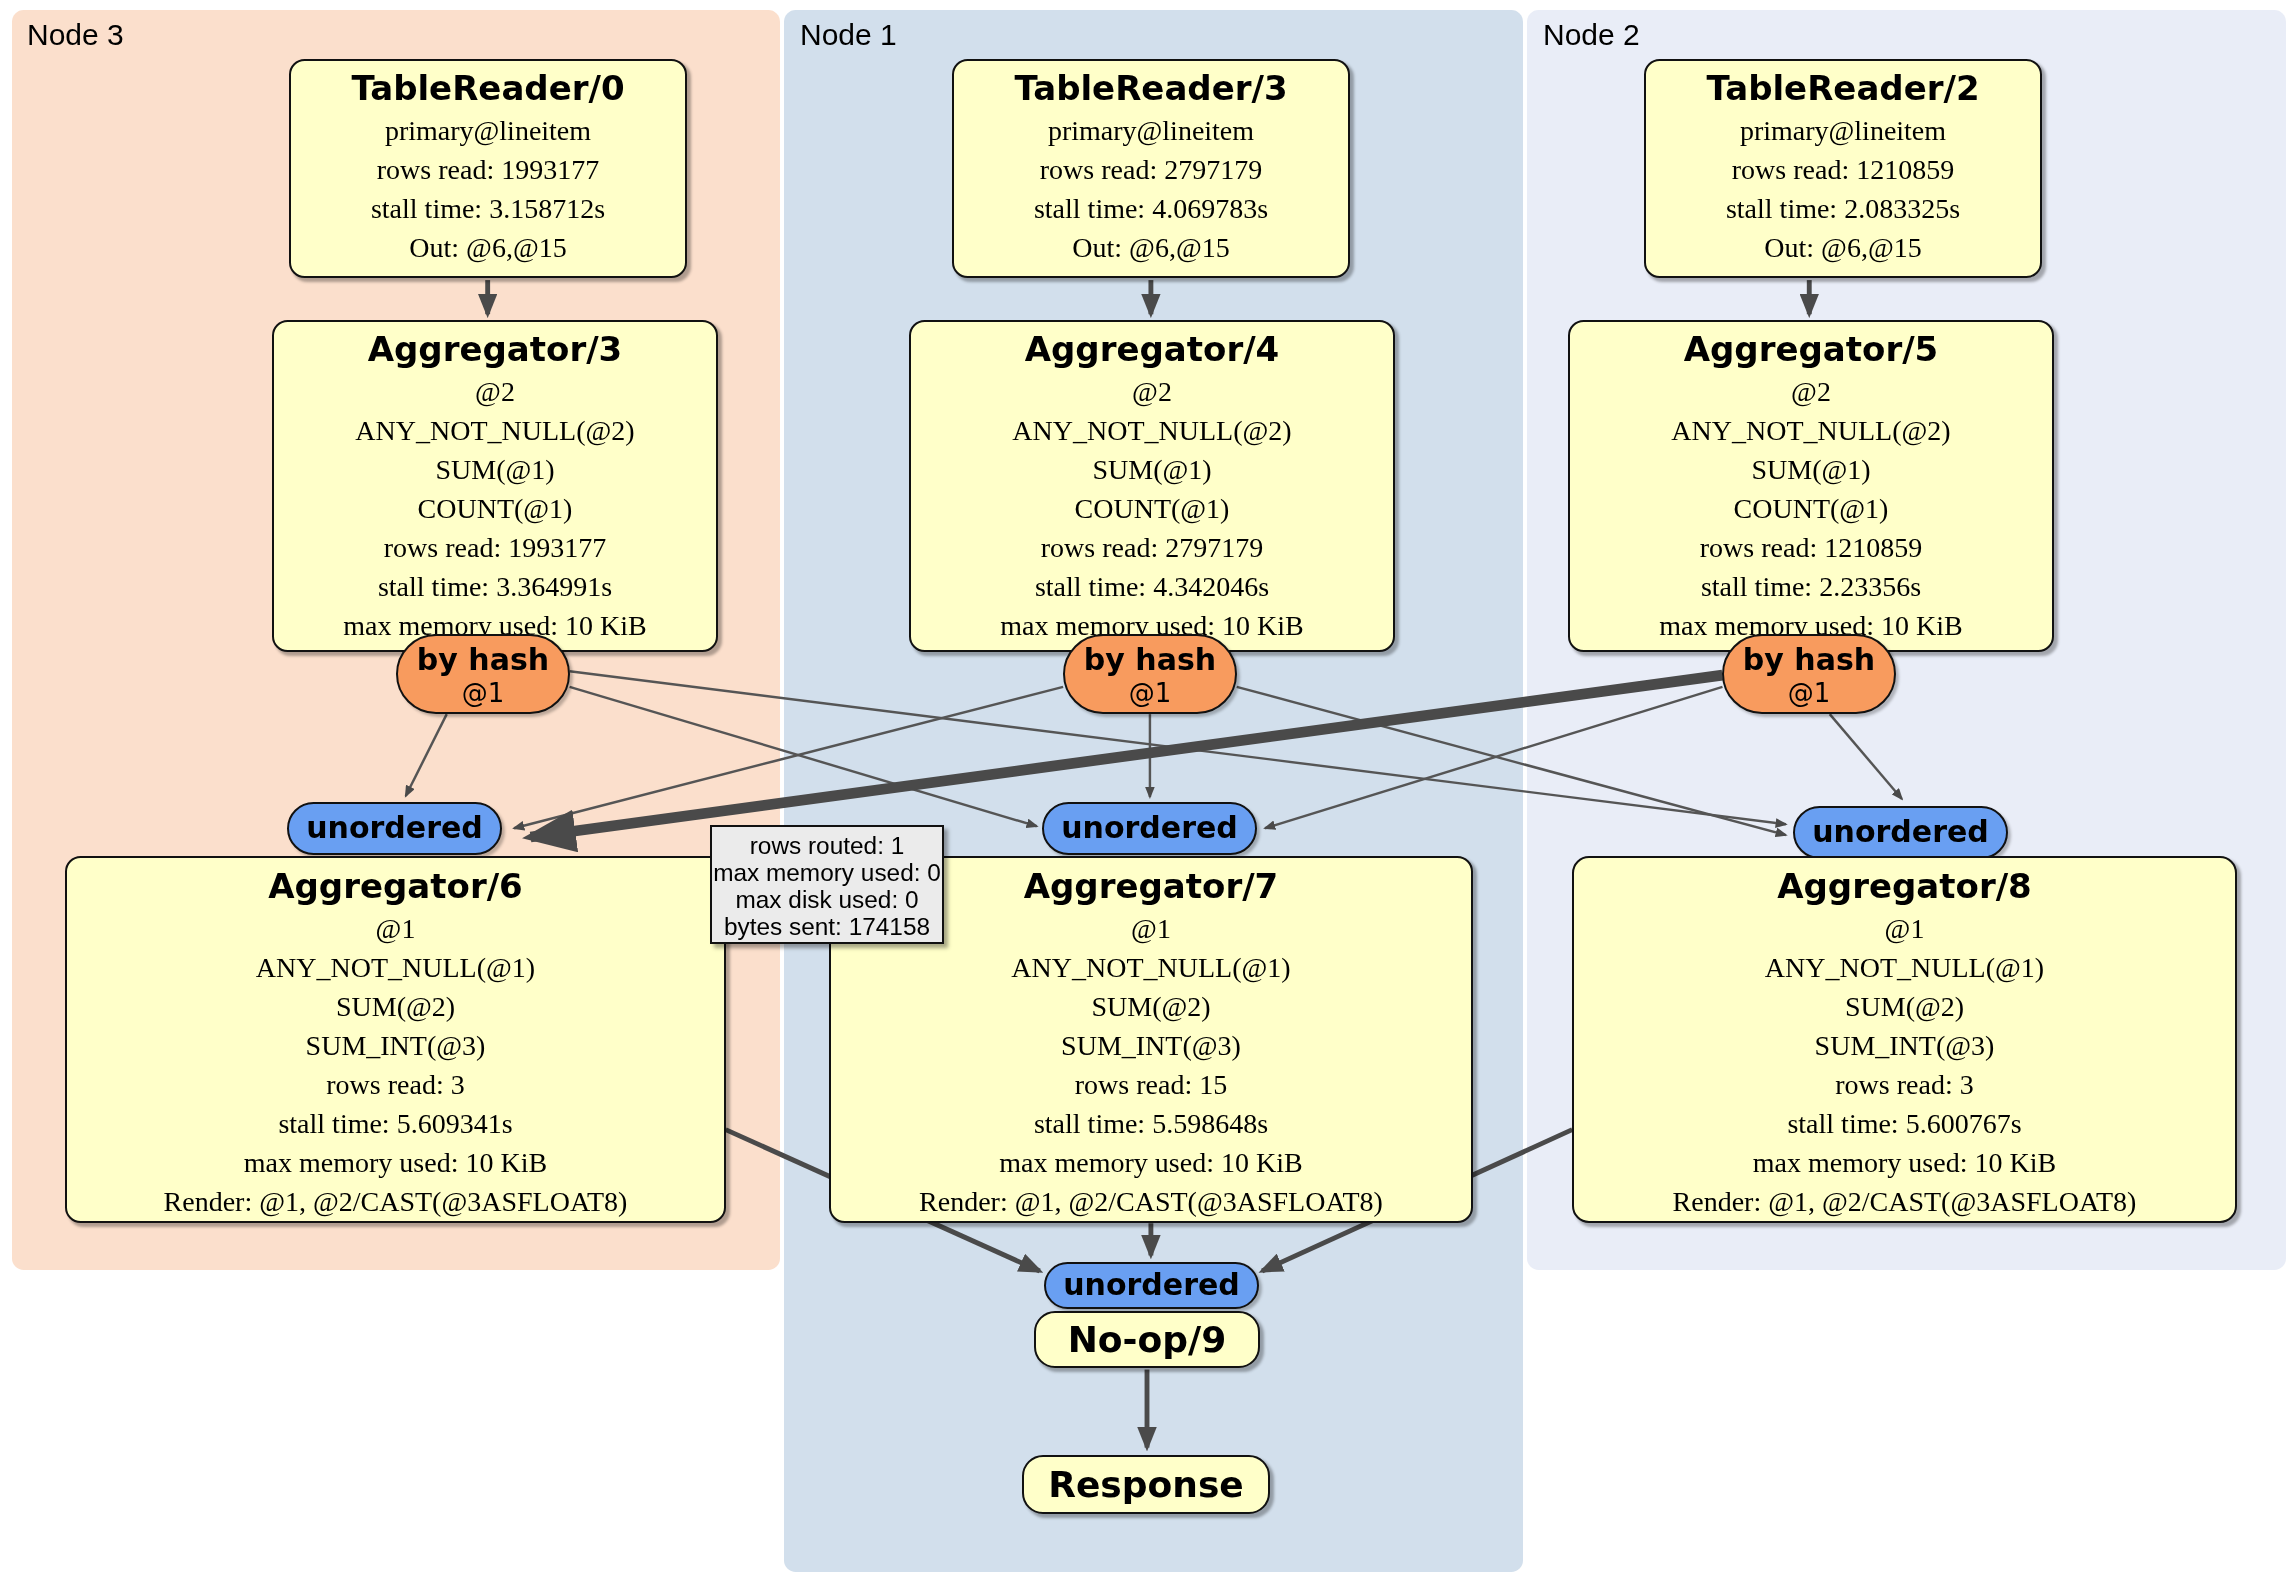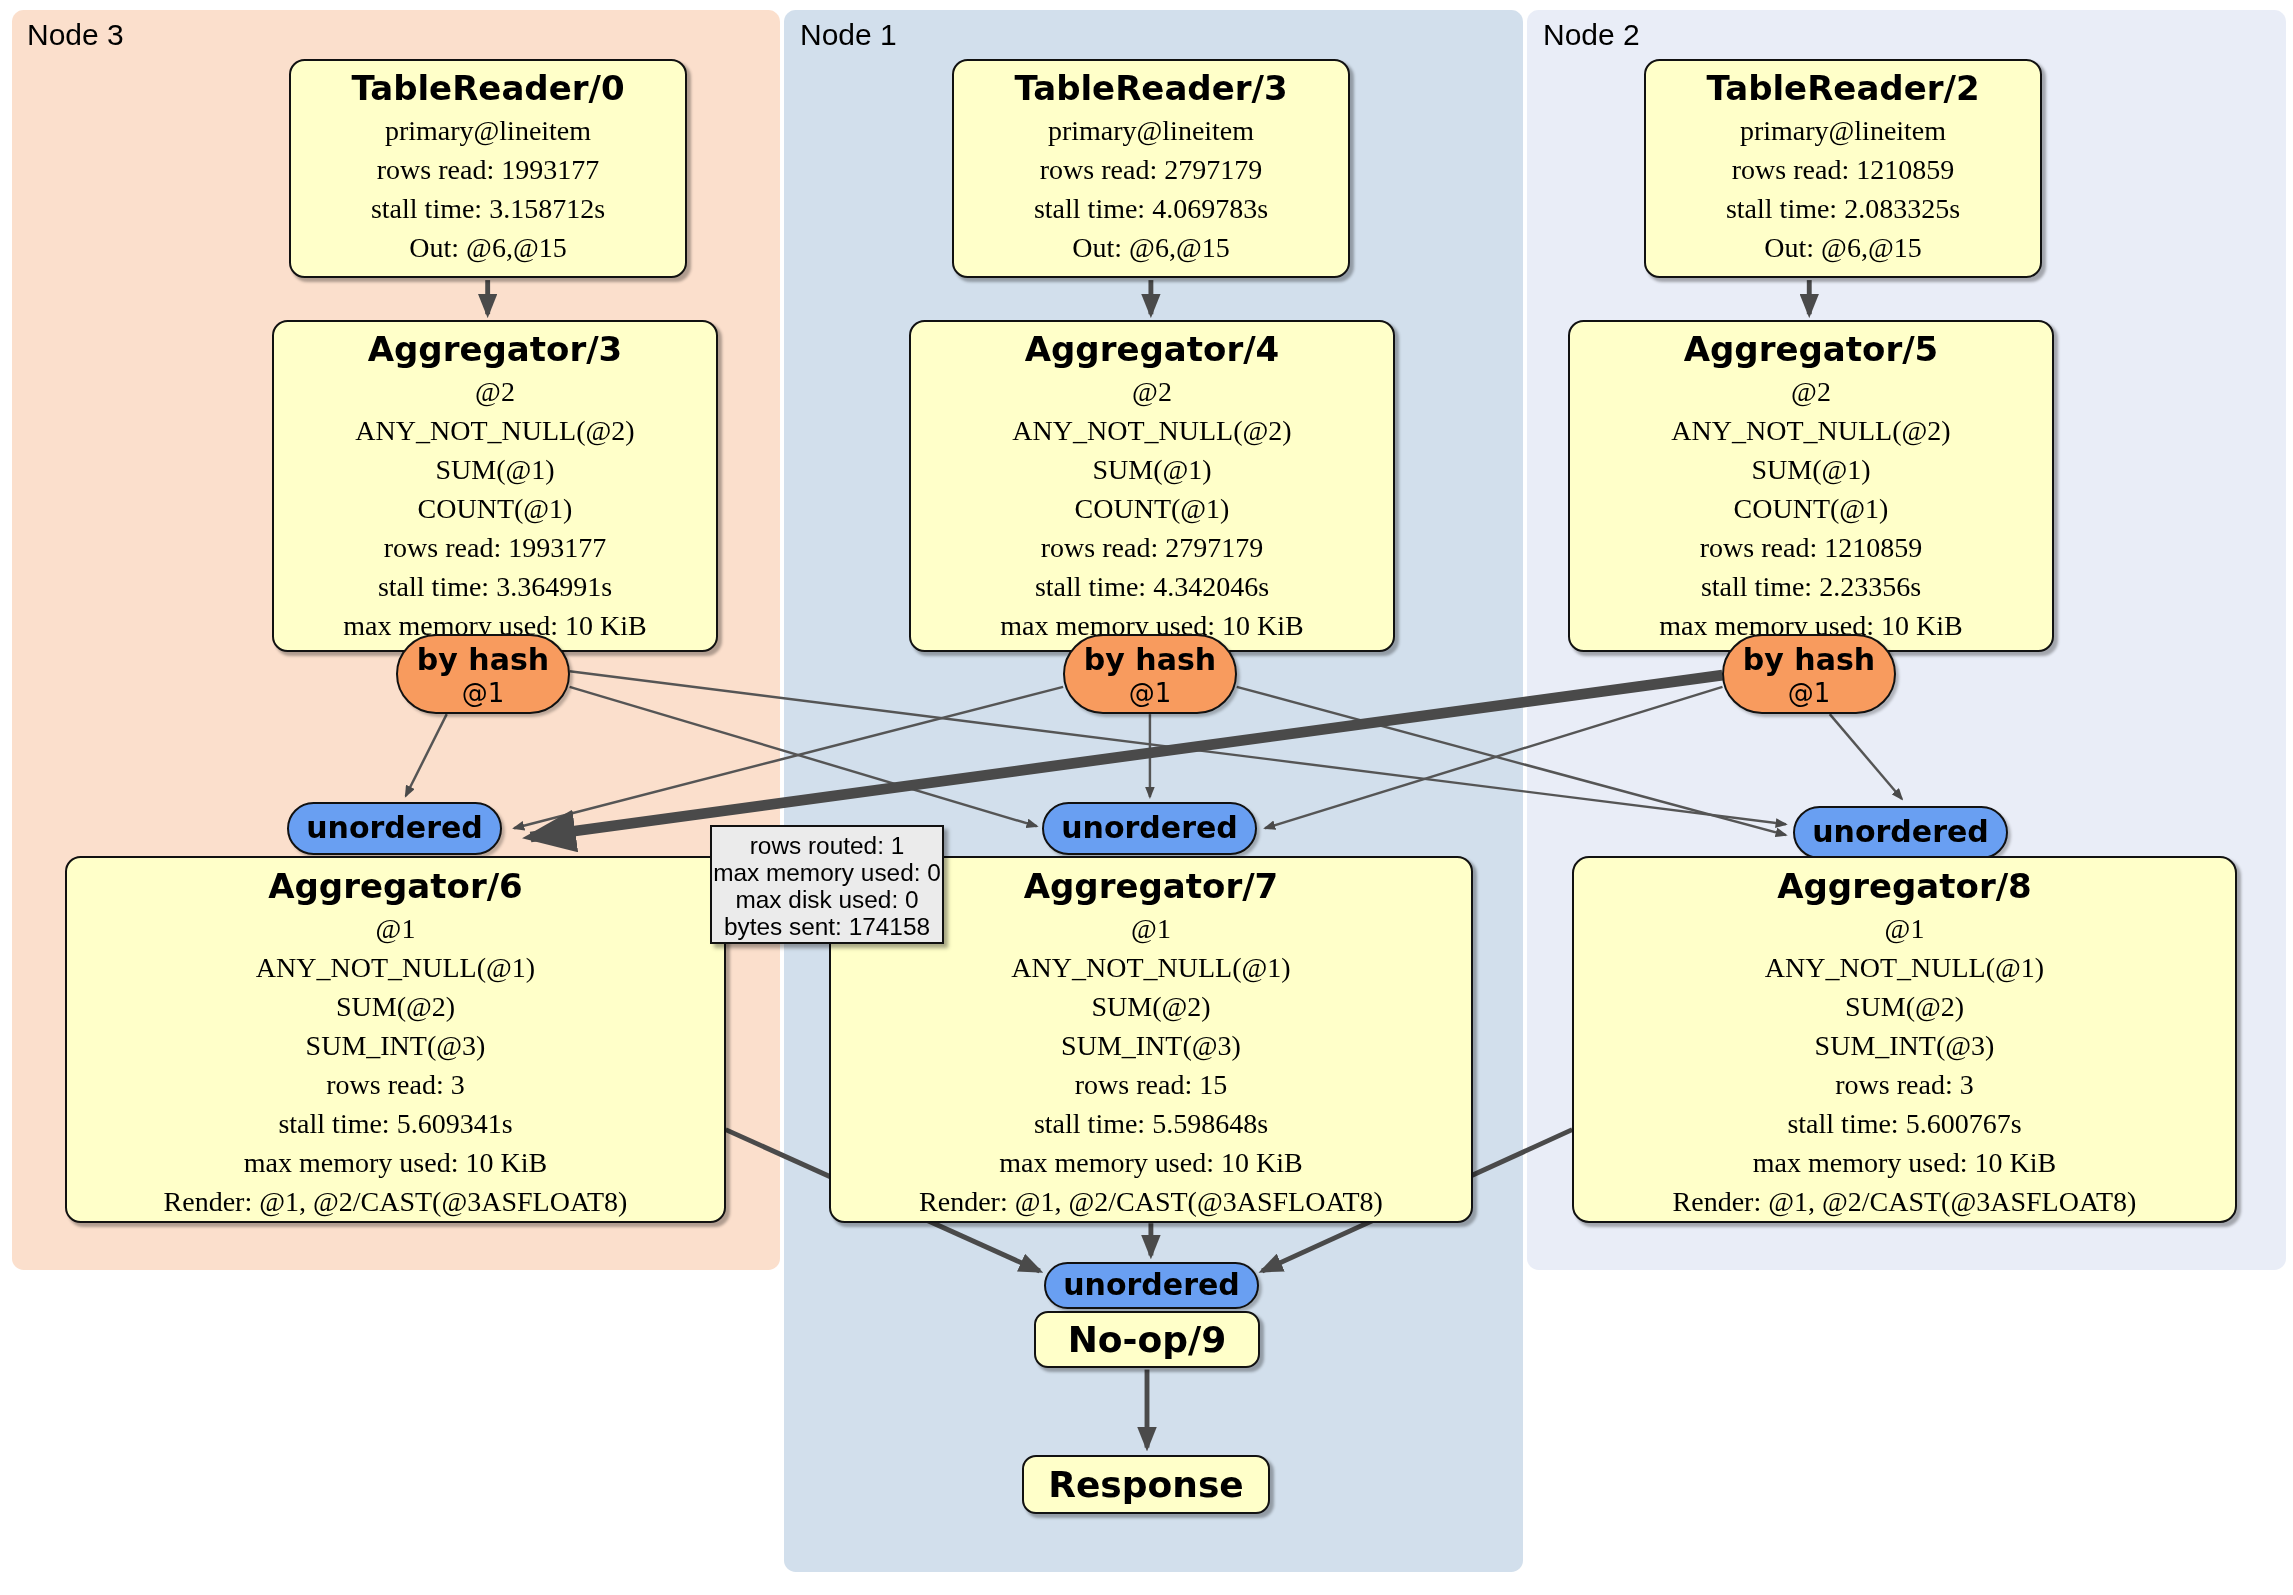--- a/index.html
+++ b/index.html
@@ -14,21 +14,21 @@
   .ptitle{font-weight:bold;font-size:34px;line-height:45px;}
   .pline{font-size:28px;line-height:39px;white-space:nowrap;font-family:Liberation Serif, serif;}
   .router{position:absolute;background:#f89b5e;border:2.9px solid #111;border-radius:41px;
           text-align:center;z-index:10;box-sizing:border-box;padding-top:3.9px;
           box-shadow:2.9px 2.9px 2.9px rgba(0,0,0,0.25);}
   .router .rlabel{font-weight:bold;font-size:30px;line-height:39px;}
   .router .rdetail{font-size:26px;line-height:29px;}
   .sync{position:absolute;background:#699ff2;border:2.9px solid #111;border-radius:29px;
         text-align:center;font-weight:bold;font-size:30px;z-index:10;box-sizing:border-box;
         box-shadow:2.9px 2.9px 2.9px rgba(0,0,0,0.25);}
-  .mini{position:absolute;background:#ffffc9;border:2.9px solid #111;border-radius:14px;
+  .mini{position:absolute;background:#ffffc9;border:2.9px solid #111;border-radius:21px;
         text-align:center;font-weight:bold;font-size:36px;z-index:10;box-sizing:border-box;
         box-shadow:3.9px 3.9px 2.9px rgba(0,0,0,0.30);}
   #tooltip{position:absolute;left:710px;top:825px;width:234px;height:119px;background:#ebebeb;
            border:2.9px solid #111;z-index:30;text-align:center;box-sizing:border-box;padding-top:4.9px;
            font-family:"Liberation Sans",sans-serif;box-shadow:3.9px 3.9px 3.9px rgba(0,0,0,0.35);}
   #tooltip .tline{font-size:24.4px;line-height:27px;white-space:nowrap;}
 </style>
 </head>
 <body>
 

